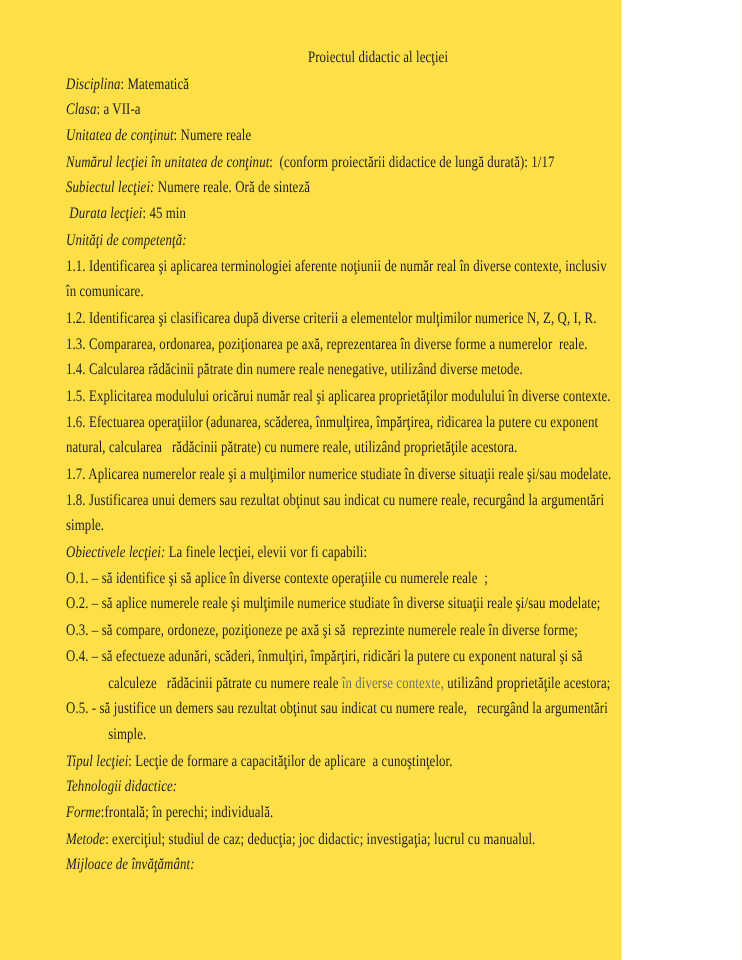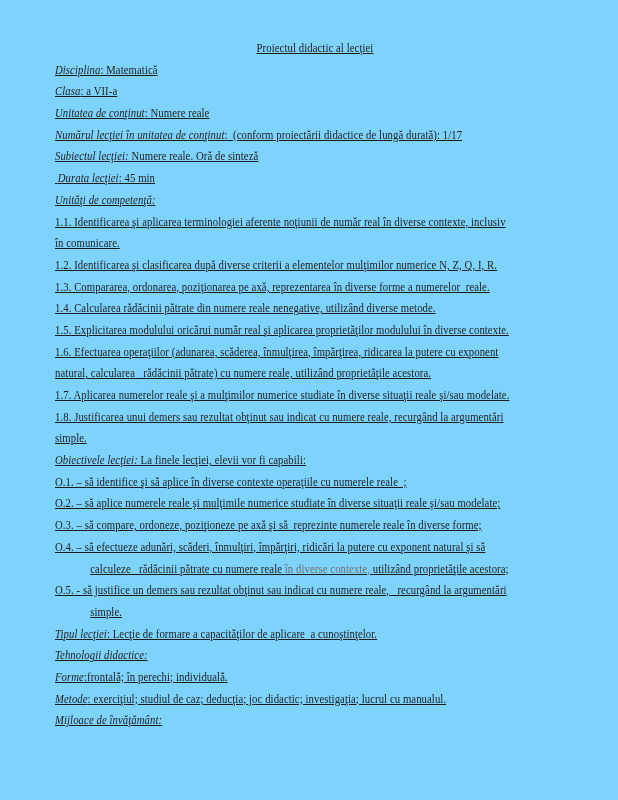--- a/index.html
+++ b/index.html
@@ -2,27 +2,26 @@
 <html><head>
 <meta charset="utf-8">
 <style>
   html, body {
     margin: 0;
     padding: 0;
     background: #ffffff;
   }
   .page {
     position: relative;
-    width: 618px;
+    width: 518px;
     height: 800px;
-    background: #7dd3fc;
+    background: #fde047;
     overflow: hidden;
     font-family: "Liberation Serif", "DejaVu Serif", serif;
     color: #1e1e1e;
-    text-decoration: underline;
   }
   .content {
     padding: 37px 0 0 55px;
   }
   .line {
     width: 650px;
     height: 21.7px;
     line-height: 21.7px;
     font-size: 13.4px;
     white-space: pre;

